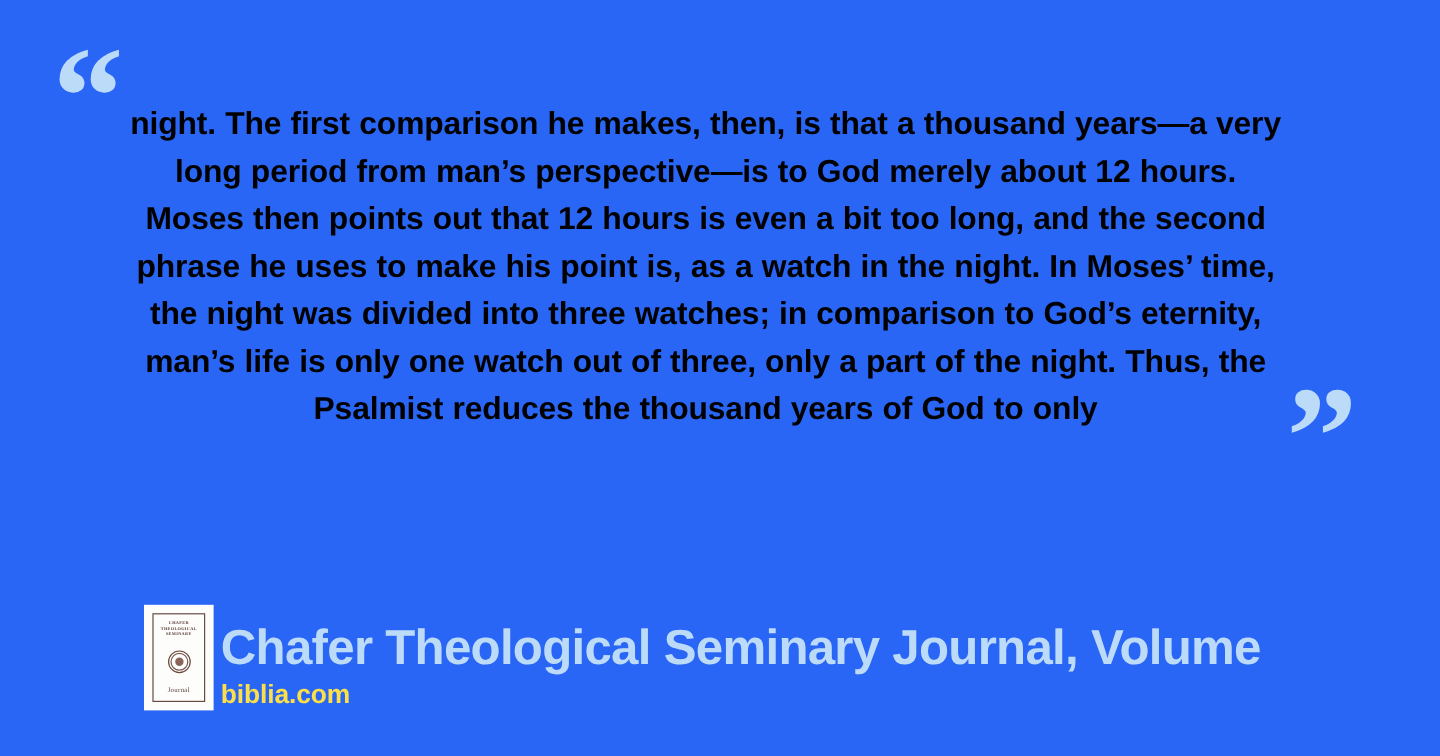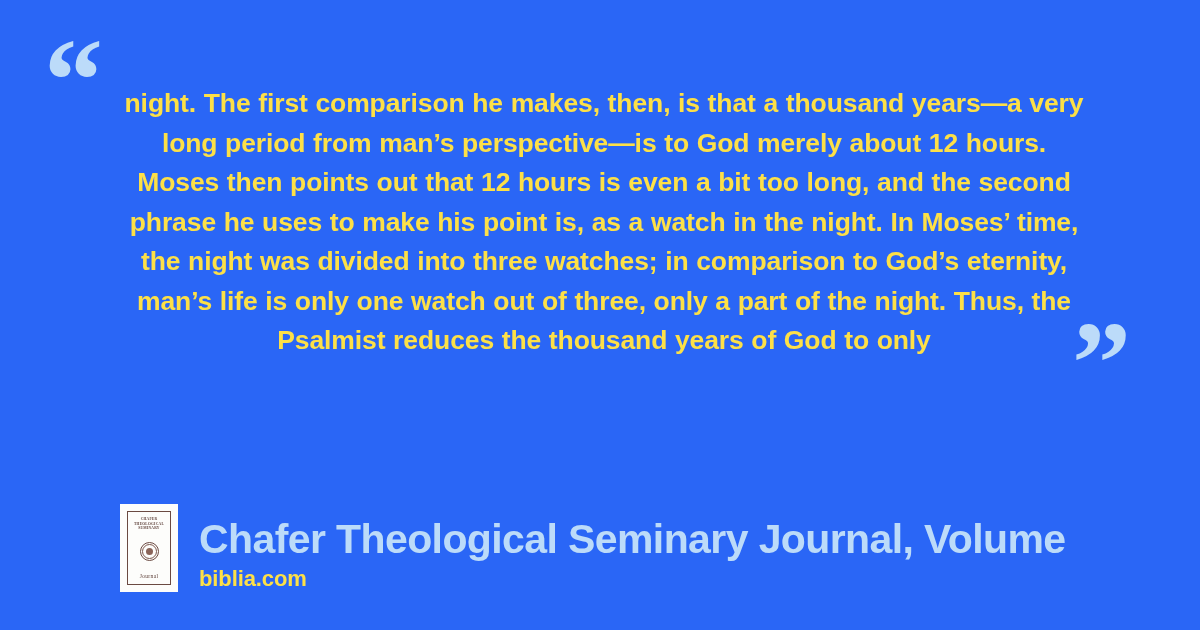--- a/index.html
+++ b/index.html
@@ -49,42 +49,42 @@
   }
 
   #quote-mark-close {
     left: 1072px;
     top: 305px;
     font-size: 118px;
   }
 
   #quote-text {
     position: absolute;
-    left: 124px;
+    left: 108px;
     top: 84px;
     width: 960px;
     text-align: center;
-    color: #fde047;
+    color: #000000;
     font-family: "Liberation Sans", sans-serif;
     font-weight: 700;
     font-size: 26.5px;
     line-height: 39.5px;
     letter-spacing: -0.1px;
     word-spacing: 0.4px;
   }
 
   
   #footer {
     position: absolute;
     left: 120px;
     bottom: 38px;
     width: 1070px;
     display: flex;
     align-items: flex-end;
-    gap: 21px;
+    gap: 6px;
   }
 
   
   #book-cover {
     position: relative;
     width: 58px;
     height: 88px;
     background: #fdfdfb;
     flex: 0 0 auto;
     display: flex;

